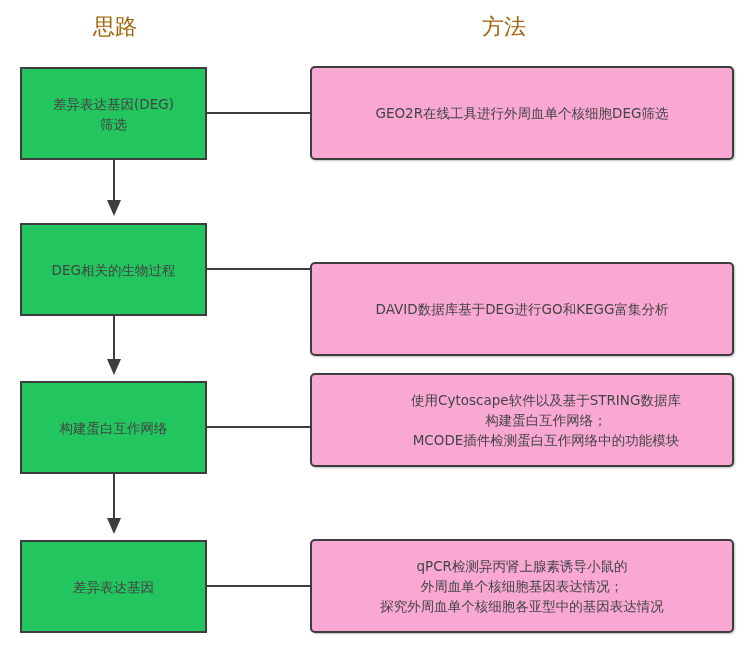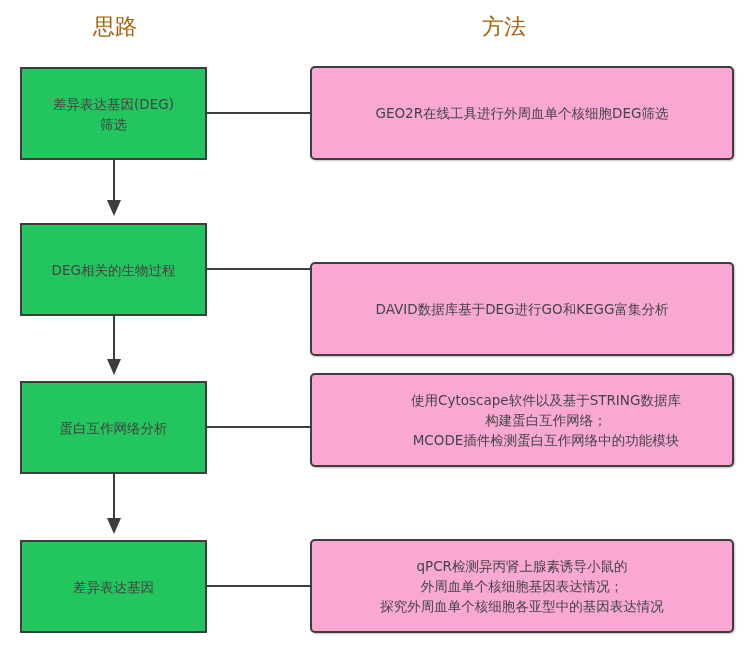--- a/index.html
+++ b/index.html
@@ -30,21 +30,21 @@
 <div class="vline" style="top:160px;height:42px;"></div>
 <div class="arrowhead" style="top:200px;"></div>
 
 <div class="box step" style="top:223px;text-align:right;">DEG相关的生物过程</div>
 <div class="hline" style="top:268px;"></div>
 <div class="box method" style="top:222px;margin-top:40px;">DAVID数据库基于DEG进行GO和KEGG富集分析</div>
 
 <div class="vline" style="top:316px;height:45px;"></div>
 <div class="arrowhead" style="top:359px;"></div>
 
-<div class="box step" style="top:381px;">蛋白互作网络分析</div>
+<div class="box step" style="top:381px;">构建蛋白互作网络</div>
 <div class="hline" style="top:426px;"></div>
 <div class="box method" style="top:373px;padding-left:48px;">使用Cytoscape软件以及基于STRING数据库
 构建蛋白互作网络；
 MCODE插件检测蛋白互作网络中的功能模块</div>
 
 <div class="vline" style="top:474px;height:46px;"></div>
 <div class="arrowhead" style="top:518px;"></div>
 
 <div class="box step" style="top:540px;">差异表达基因</div>
 <div class="hline" style="top:585px;"></div>

